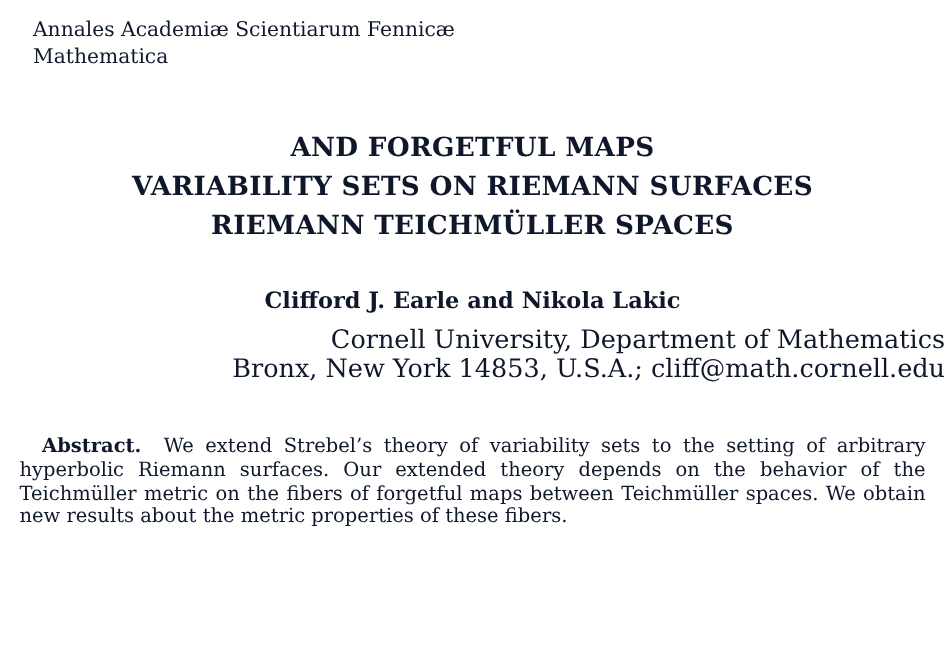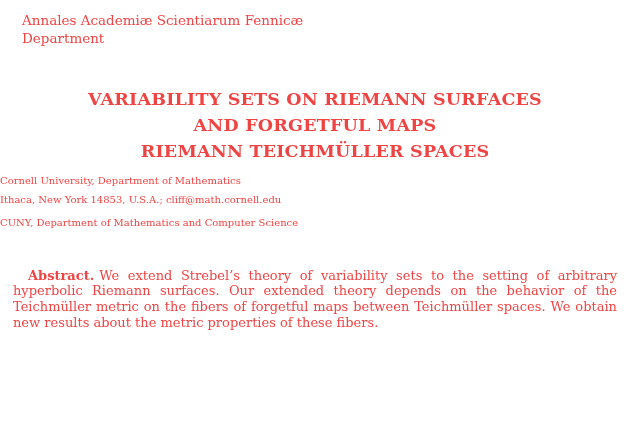--- a/index.html
+++ b/index.html
@@ -5,21 +5,21 @@
   html, body {
     margin: 0;
     padding: 0;
     background: #ffffff;
   }
   .page {
     position: relative;
     width: 630px;
     height: 430px;
     background: #ffffff;
-    color: #ef4444;
+    color: #0f172a;
     font-family: "DejaVu Serif", "Liberation Serif", serif;
     overflow: hidden;
   }
   .journal-header {
     padding: 12px 0 0 22px;
     font-size: 13.5px;
     line-height: 17.5px;
   }
   .paper-title {
     margin-top: 39px;
@@ -30,65 +30,65 @@
     letter-spacing: 0.2px;
   }
   .authors {
     margin-top: 26px;
     text-align: center;
     font-weight: bold;
     font-size: 15px;
     line-height: 20px;
   }
   .affiliation {
-    text-align: left;
-    font-size: 10px;
+    text-align: right;
+    font-size: 17px;
     line-height: 18.5px;
   }
   .affiliation.first {
     margin-top: 8px;
   }
   .affiliation.second {
     margin-top: 5px;
   }
   .abstract {
     margin: 35px 13px 0 13px;
     font-size: 13px;
     line-height: 15.8px;
     text-align: justify;
     text-indent: 15px;
   }
   .abstract-label {
     font-weight: bold;
-    margin-right: 5px;
+    margin-right: 15px;
   }
 </style>
 </head>
 <body>
 
 <div class="page">
 
   <div class="journal-header">
     <div>Annales Academiæ Scientiarum Fennicæ</div>
-    <div>Department</div>
+    <div>Mathematica</div>
   </div>
 
   <div class="paper-title">
+    <div>AND FORGETFUL MAPS</div>
     <div>VARIABILITY SETS ON RIEMANN SURFACES</div>
-    <div>AND FORGETFUL MAPS</div>
     <div>RIEMANN TEICHMÜLLER SPACES</div>
   </div>
 
+  <div class="authors">Clifford J. Earle and Nikola Lakic</div>
 
   <div class="affiliation first">
     <div>Cornell University, Department of Mathematics</div>
-    <div>Ithaca, New York 14853, U.S.A.; cliff@math.cornell.edu</div>
+    <div>Bronx, New York 14853, U.S.A.; cliff@math.cornell.edu</div>
   </div>
 
   <div class="affiliation second">
-    <div>CUNY, Department of Mathematics and Computer Science</div>
   </div>
 
   <p class="abstract">
     <span class="abstract-label">Abstract.</span><span>We extend Strebel’s theory of variability sets to the setting of arbitrary hyperbolic Riemann surfaces. Our extended theory depends on the behavior of the Teichmüller metric on the fibers of forgetful maps between Teichmüller spaces. We obtain new results about the metric properties of these fibers.</span>
   </p>
 
 </div>
 
 </body></html>

